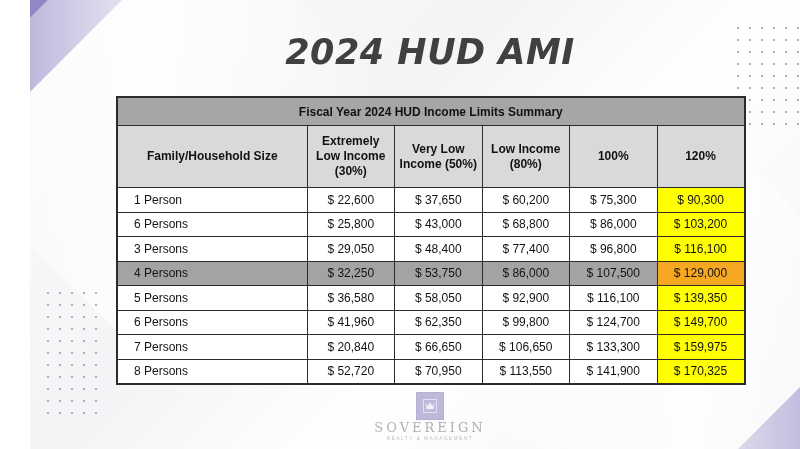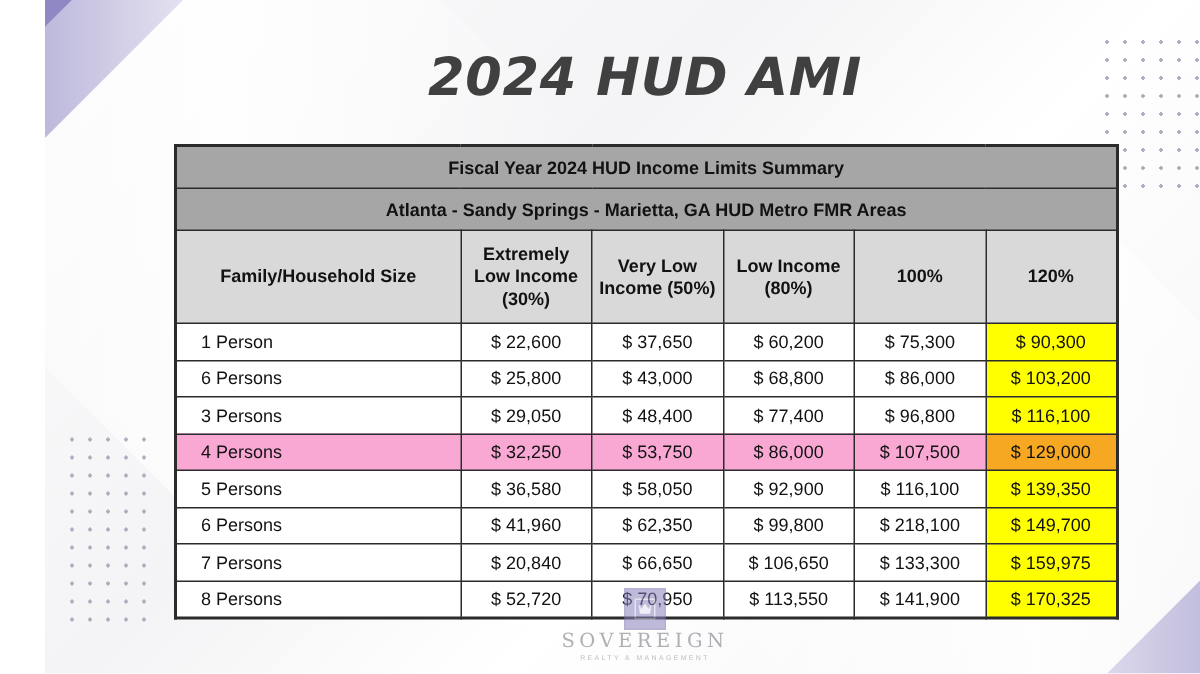--- a/index.html
+++ b/index.html
@@ -144,21 +144,21 @@
   }
   td.num-cell {
     text-align: center;
     height: 19.5px;
     padding: 2px 8px;
     background: #ffffff;
     font-size: 11.5px;
   }
   tr.row-shaded td.label-cell,
   tr.row-shaded td.num-cell {
-    background: #f9a8d4;
+    background: #a3a3a3;
   }
   td.hl-yellow {
     background: #ffff00 !important;
     font-weight: normal;
   }
   td.hl-orange {
     background: #f7a823 !important;
     font-weight: normal;
   }
 
@@ -224,23 +224,20 @@
           <col class="c-n">
           <col class="c-n">
           <col class="c-n">
           <col class="c-n">
       </colgroup>
       <thead>
         <tr>
           <th class="merged-head" colspan="6">Fiscal Year 2024 HUD Income Limits Summary</th>
         </tr>
         <tr>
-          <th class="merged-head" colspan="6">Atlanta - Sandy Springs - Marietta, GA HUD Metro FMR Areas</th>
-        </tr>
-        <tr>
           <th class="col-head first">
             <span>Family/Household Size</span>
           </th>
           <th class="col-head">
             <span>Extremely</span><br>
             <span>Low Income</span><br>
             <span>(30%)</span>
           </th>
           <th class="col-head">
             <span>Very Low</span><br>
@@ -297,21 +294,21 @@
             <td class="num-cell">$ 58,050</td>
             <td class="num-cell">$ 92,900</td>
             <td class="num-cell">$ 116,100</td>
             <td class="num-cell hl-yellow">$ 139,350</td>
           </tr>
           <tr>
             <td class="label-cell">6 Persons</td>
             <td class="num-cell">$ 41,960</td>
             <td class="num-cell">$ 62,350</td>
             <td class="num-cell">$ 99,800</td>
-            <td class="num-cell">$ 218,100</td>
+            <td class="num-cell">$ 124,700</td>
             <td class="num-cell hl-yellow">$ 149,700</td>
           </tr>
           <tr>
             <td class="label-cell">7 Persons</td>
             <td class="num-cell">$ 20,840</td>
             <td class="num-cell">$ 66,650</td>
             <td class="num-cell">$ 106,650</td>
             <td class="num-cell">$ 133,300</td>
             <td class="num-cell hl-yellow">$ 159,975</td>
           </tr>

